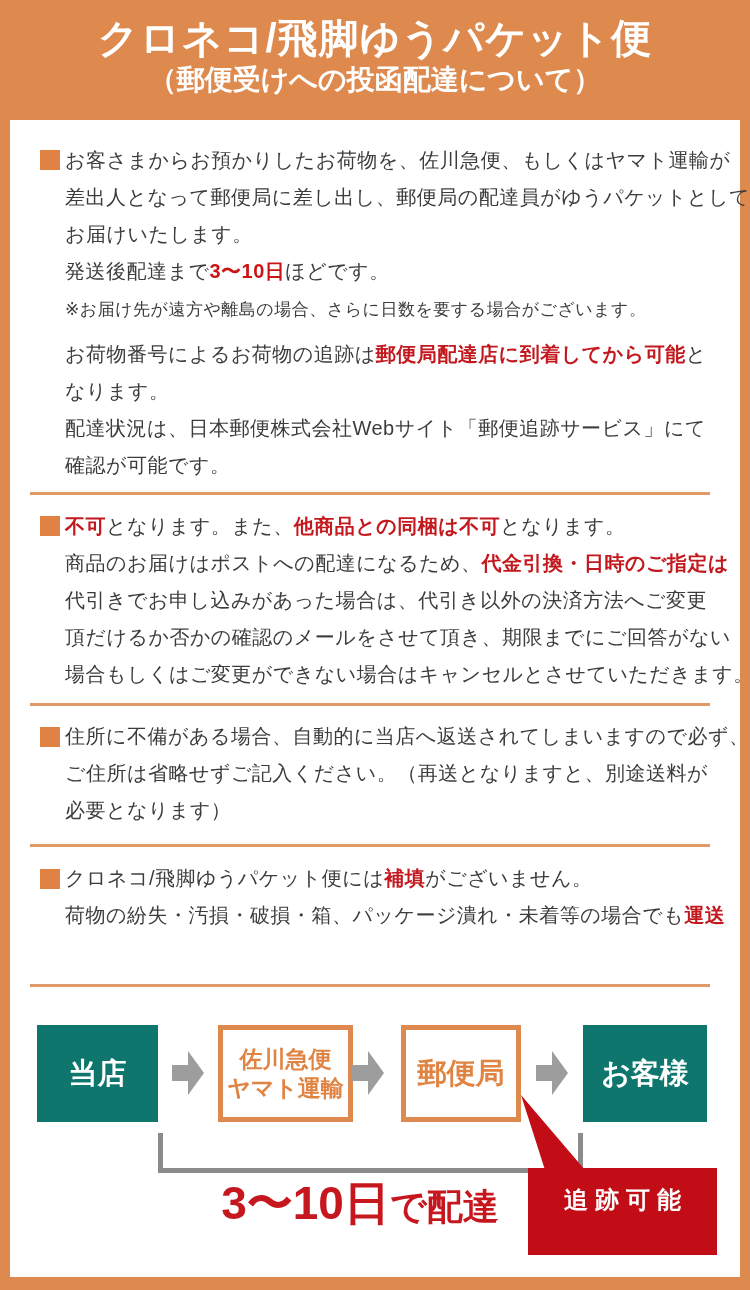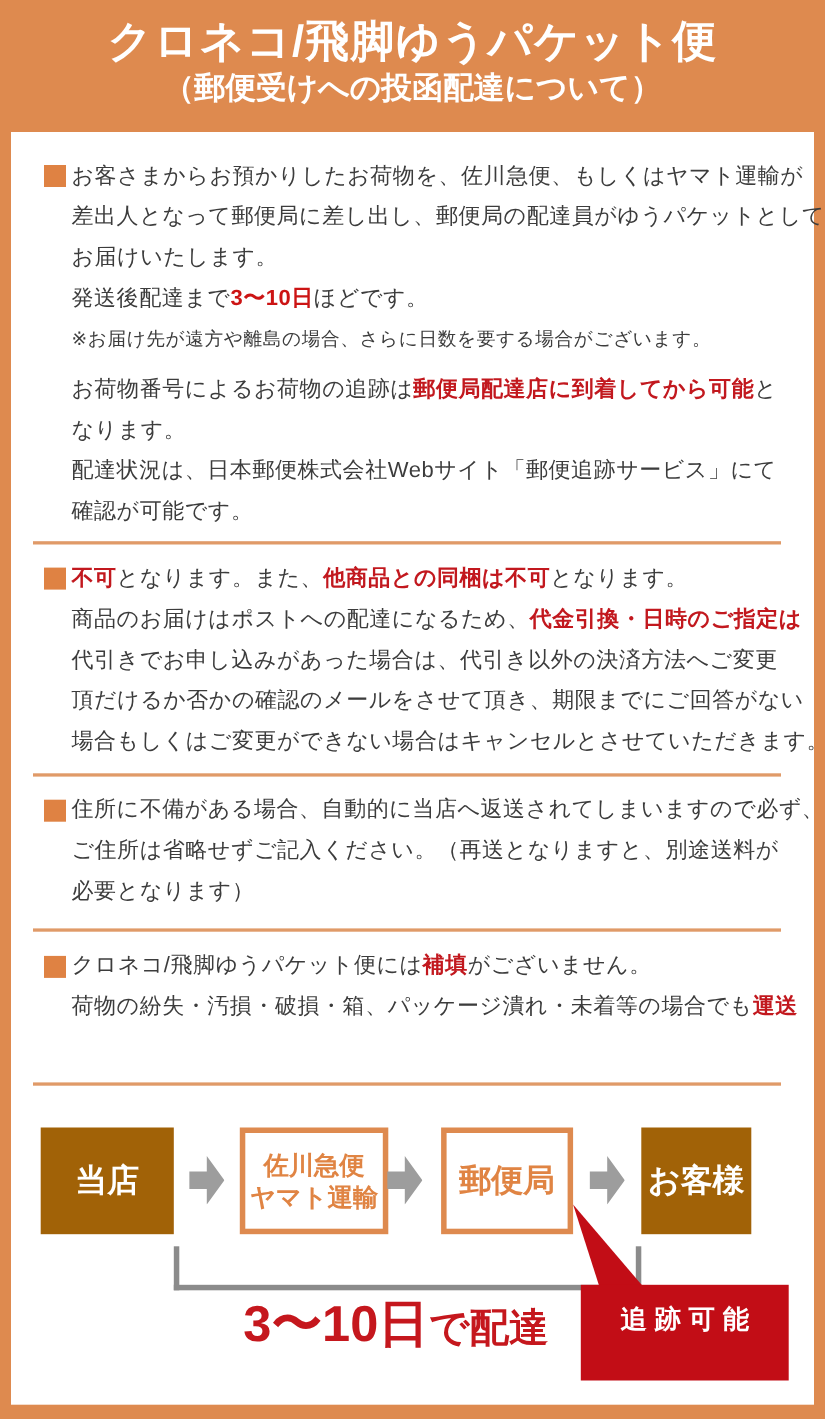--- a/index.html
+++ b/index.html
@@ -44,26 +44,26 @@
   #para-5 { top:860px; }
 
   .divider { position:absolute; left:30px; width:680px; height:3px; background:#E09A68; }
   #divider-1 { top:492px; }
   #divider-2 { top:703px; }
   #divider-3 { top:844px; }
   #divider-4 { top:984px; }
 
   
   .flow-box { position:absolute; top:1025px; height:97px; display:flex; align-items:center; justify-content:center; text-align:center; font-weight:bold; box-sizing:border-box; }
-  .flow-box.filled { background:#a16207; color:#ffffff; font-size:29px; }
+  .flow-box.filled { background:#0f766e; color:#ffffff; font-size:29px; }
   .flow-box.outline { background:#ffffff; border:5px solid #DE8A4F; color:#E08443; }
   #flow-box-1 { left:37px;  width:121px; }
   #flow-box-2 { left:218px; width:135px; font-size:23px; line-height:29px; }
   #flow-box-3 { left:401px; width:120px; font-size:29px; }
-  #flow-box-4 { left:583px; width:100px; }
+  #flow-box-4 { left:583px; width:124px; }
 
   .flow-arrow { position:absolute; top:1051px; width:32px; height:44px; }
   #flow-arrow-1 { left:172px; }
   #flow-arrow-2 { left:352px; }
   #flow-arrow-3 { left:536px; }
 
   .bracket { position:absolute; background:#8B8B8B; }
   #bracket-left   { left:158px; top:1133px; width:5px;  height:40px; }
   #bracket-bottom { left:158px; top:1168px; width:425px; height:5px; }
   #bracket-right  { left:578px; top:1133px; width:5px;  height:40px; }

